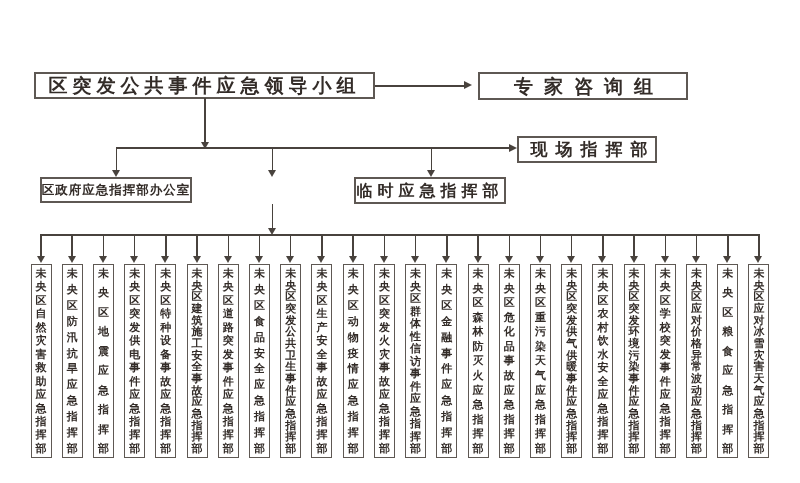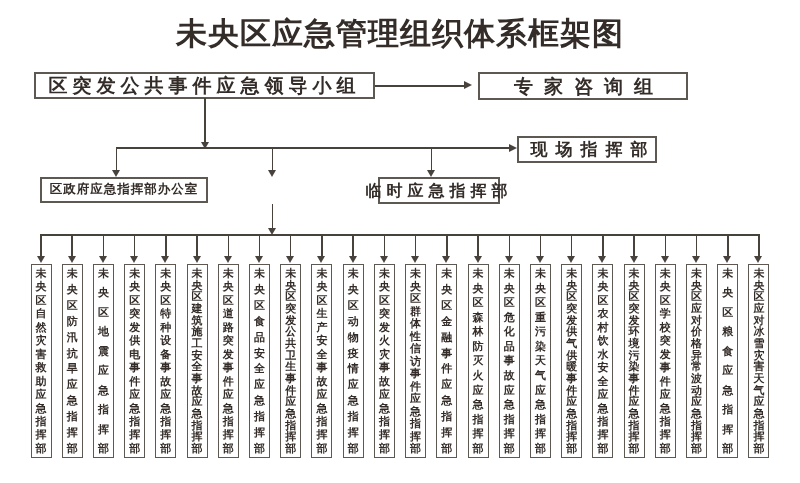--- a/index.html
+++ b/index.html
@@ -43,21 +43,20 @@
     display:flex;flex-direction:column;justify-content:space-between;align-items:center;
     padding:3px 0;font-size:11px;font-weight:bold;color:var(--text);
   }
   .vbox span{line-height:1;display:block;}
 </style>
 </head>
 <body>
 
 <div id="stage">
 
-  <div class="page-title">未央区应急管理组织体系框架图</div>
 
   <div class="box" style="left:34px;top:72px;width:341px;height:27px;font-size:19px;letter-spacing:5px;">区突发公共事件应急领导小组</div>
   <div class="box" style="left:478px;top:72px;width:210px;height:28px;font-size:19px;letter-spacing:11px;padding-left:12px;">专家咨询组</div>
 
   <div class="hline" style="left:375px;top:85px;width:90px;"></div>
   <div class="arr-right" style="left:464px;top:80.5px;"></div>
 
   <div class="vline" style="left:204.25px;top:98px;height:44px;"></div>
   <div class="arr-down" style="left:200.5px;top:142px;"></div>
 
@@ -65,22 +64,22 @@
   <div class="arr-right" style="left:509px;top:143.8px;"></div>
   <div class="box" style="left:517px;top:136px;width:140px;height:27px;font-size:17px;letter-spacing:8px;padding-left:12px;">现场指挥部</div>
 
   <div class="vline" style="left:115.5px;top:148px;height:22px;"></div>
   <div class="arr-down" style="left:111.75px;top:170px;"></div>
   <div class="vline" style="left:271.75px;top:148px;height:22px;"></div>
   <div class="arr-down" style="left:268px;top:170px;"></div>
   <div class="vline" style="left:430.75px;top:148px;height:22px;"></div>
   <div class="arr-down" style="left:427px;top:170px;"></div>
 
-  <div class="box" style="left:40px;top:177px;width:168px;height:26px;font-size:12.5px;letter-spacing:1px;font-family:Liberation Mono, monospace;">区政府应急指挥部办公室</div>
-  <div class="box" style="left:354px;top:177px;width:122px;height:27px;font-size:16px;letter-spacing:5px;margin-left:24px;">临时应急指挥部</div>
+  <div class="box" style="left:40px;top:177px;width:152px;height:26px;font-size:12.5px;letter-spacing:1px;">区政府应急指挥部办公室</div>
+  <div class="box" style="left:354px;top:177px;width:152px;height:27px;font-size:16px;letter-spacing:5px;">临时应急指挥部</div>
 
   <div class="vline" style="left:271.75px;top:204px;height:24px;"></div>
   <div class="arr-down" style="left:268px;top:228px;"></div>
 
   <div class="hline" style="left:40.25px;top:234px;width:719.5px;"></div>
 
   <div id="bottom-row">
       <div class="vline" style="left: 40.25px; top: 235px; height: 21px;"></div>
       <div class="arr-down" style="left: 36.5px; top: 256px;"></div>
       <div class="vbox" style="left: 30.5px;">

